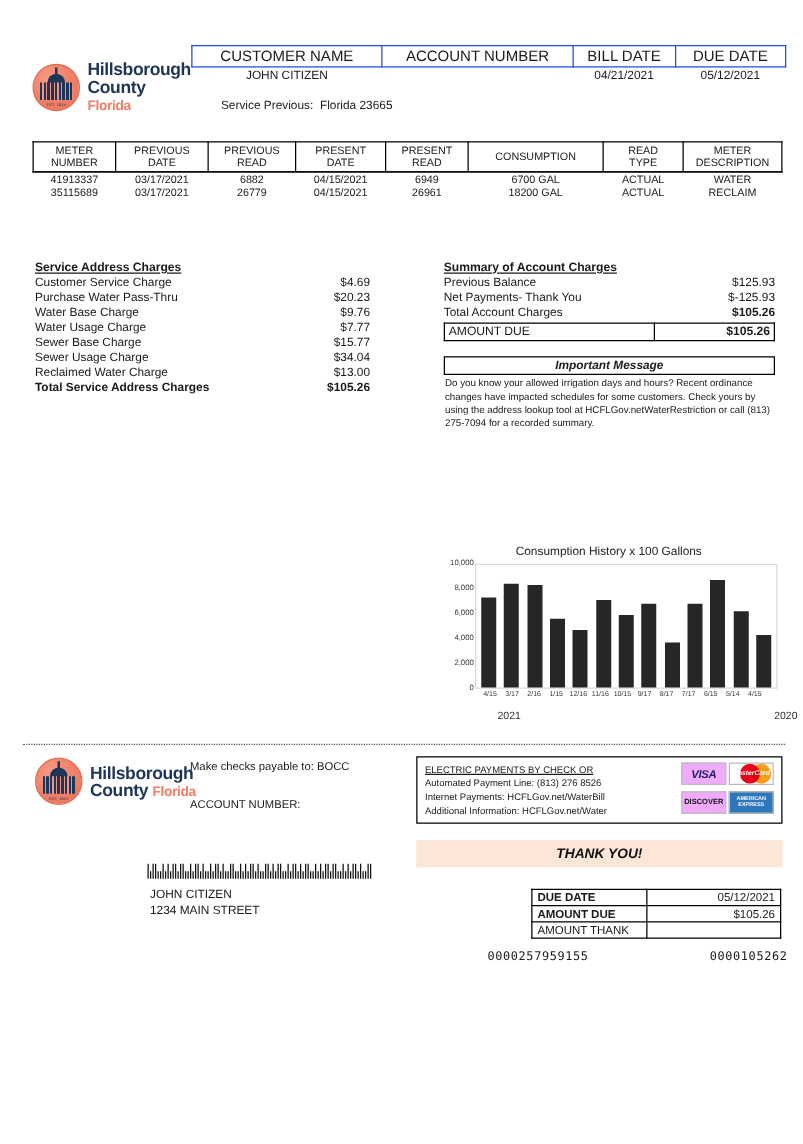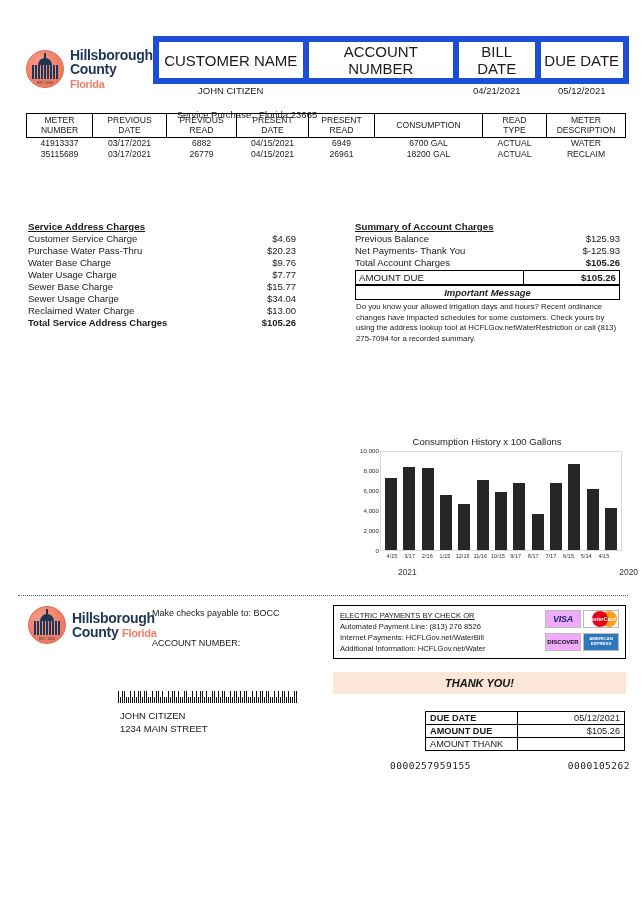--- a/index.html
+++ b/index.html
@@ -50,40 +50,40 @@
   .logo-text .l2 span.fl { color: #ef7e66; font-size: 11px; font-weight: bold; }
 
   
   #header-area { position: absolute; left: 26px; top: 36px; width: 600px; }
   .hdr-row { display: flex; align-items: flex-start; }
   .hdr-logo { width: 146px; padding-top: 12px; }
   .hdr-right { flex: 1; }
 
   table.cust { border-collapse: collapse; width: 476px; table-layout: fixed; }
   table.cust td { font-size: 9.5px; text-align: center; padding: 1px 2px; }
-  table.cust tr.head td { border: 6px solid #1d4ed8; font-size: 15px; text-align: center; }
+  table.cust tr.head td { border: 1px solid #1d4ed8; font-size: 12px; text-align: center; }
   table.cust tr.vals td { border: none; padding-top: 1px; }
 
   .svc-addr { font-size: 9.5px; margin-top: 12px; margin-left: 24px; }
 
   
   #meter-area { position: absolute; left: 26px; top: 113px; width: 600px; }
   table.meter { border-collapse: collapse; width: 600px; table-layout: fixed; }
   table.meter thead td {
     border: 1px solid #000; font-size: 8.6px; text-align: center;
     padding: 1px 1px; line-height: 1.15; vertical-align: middle; height: 24px;
   }
   table.meter tbody td {
     font-size: 8.6px; text-align: center; padding: 0 1px; line-height: 1.25; border: none;
   }
 
   
   #charges-left { position: absolute; left: 28px; top: 209px; width: 268px; }
   #charges-right { position: absolute; left: 355px; top: 209px; width: 265px; }
-  .sec-title { font-size: 9.7px; font-weight: bold; text-decoration: underline; margin-bottom: 1px; margin-top: 12px; }
+  .sec-title { font-size: 9.7px; font-weight: bold; text-decoration: underline; margin-bottom: 1px; }
   table.chg { border-collapse: collapse; width: 100%; }
   table.chg td { font-size: 9.5px; padding: 0 0 1px 0; }
   table.chg td.amt { text-align: right; }
   table.chg tr.total td { font-weight: bold; }
   table.due { border-collapse: collapse; width: 100%; margin-top: 1px; }
   table.due td { border: 1px solid #000; font-size: 9.7px; padding: 1px 3px; }
   table.due td.amt { text-align: right; font-weight: bold; width: 96px; }
 
   
   #msg-box { position: absolute; left: 355px; top: 285px; width: 265px; }
@@ -192,21 +192,21 @@
           </tr>
           <tr class="vals">
             <td>JOHN CITIZEN</td>
             <td></td>
             <td>04/21/2021</td>
             <td>05/12/2021</td>
           </tr>
         </tbody>
           </table>
         <div class="svc-addr">
-          <span>Service Purchase:</span>
+          <span>Service Previous:</span>
           &nbsp;<span>Florida 23665</span>
         </div>
       </div>
     </div>
   </div>
 
   <div id="meter-area">
     <table class="meter">
       <thead>
         <tr>

